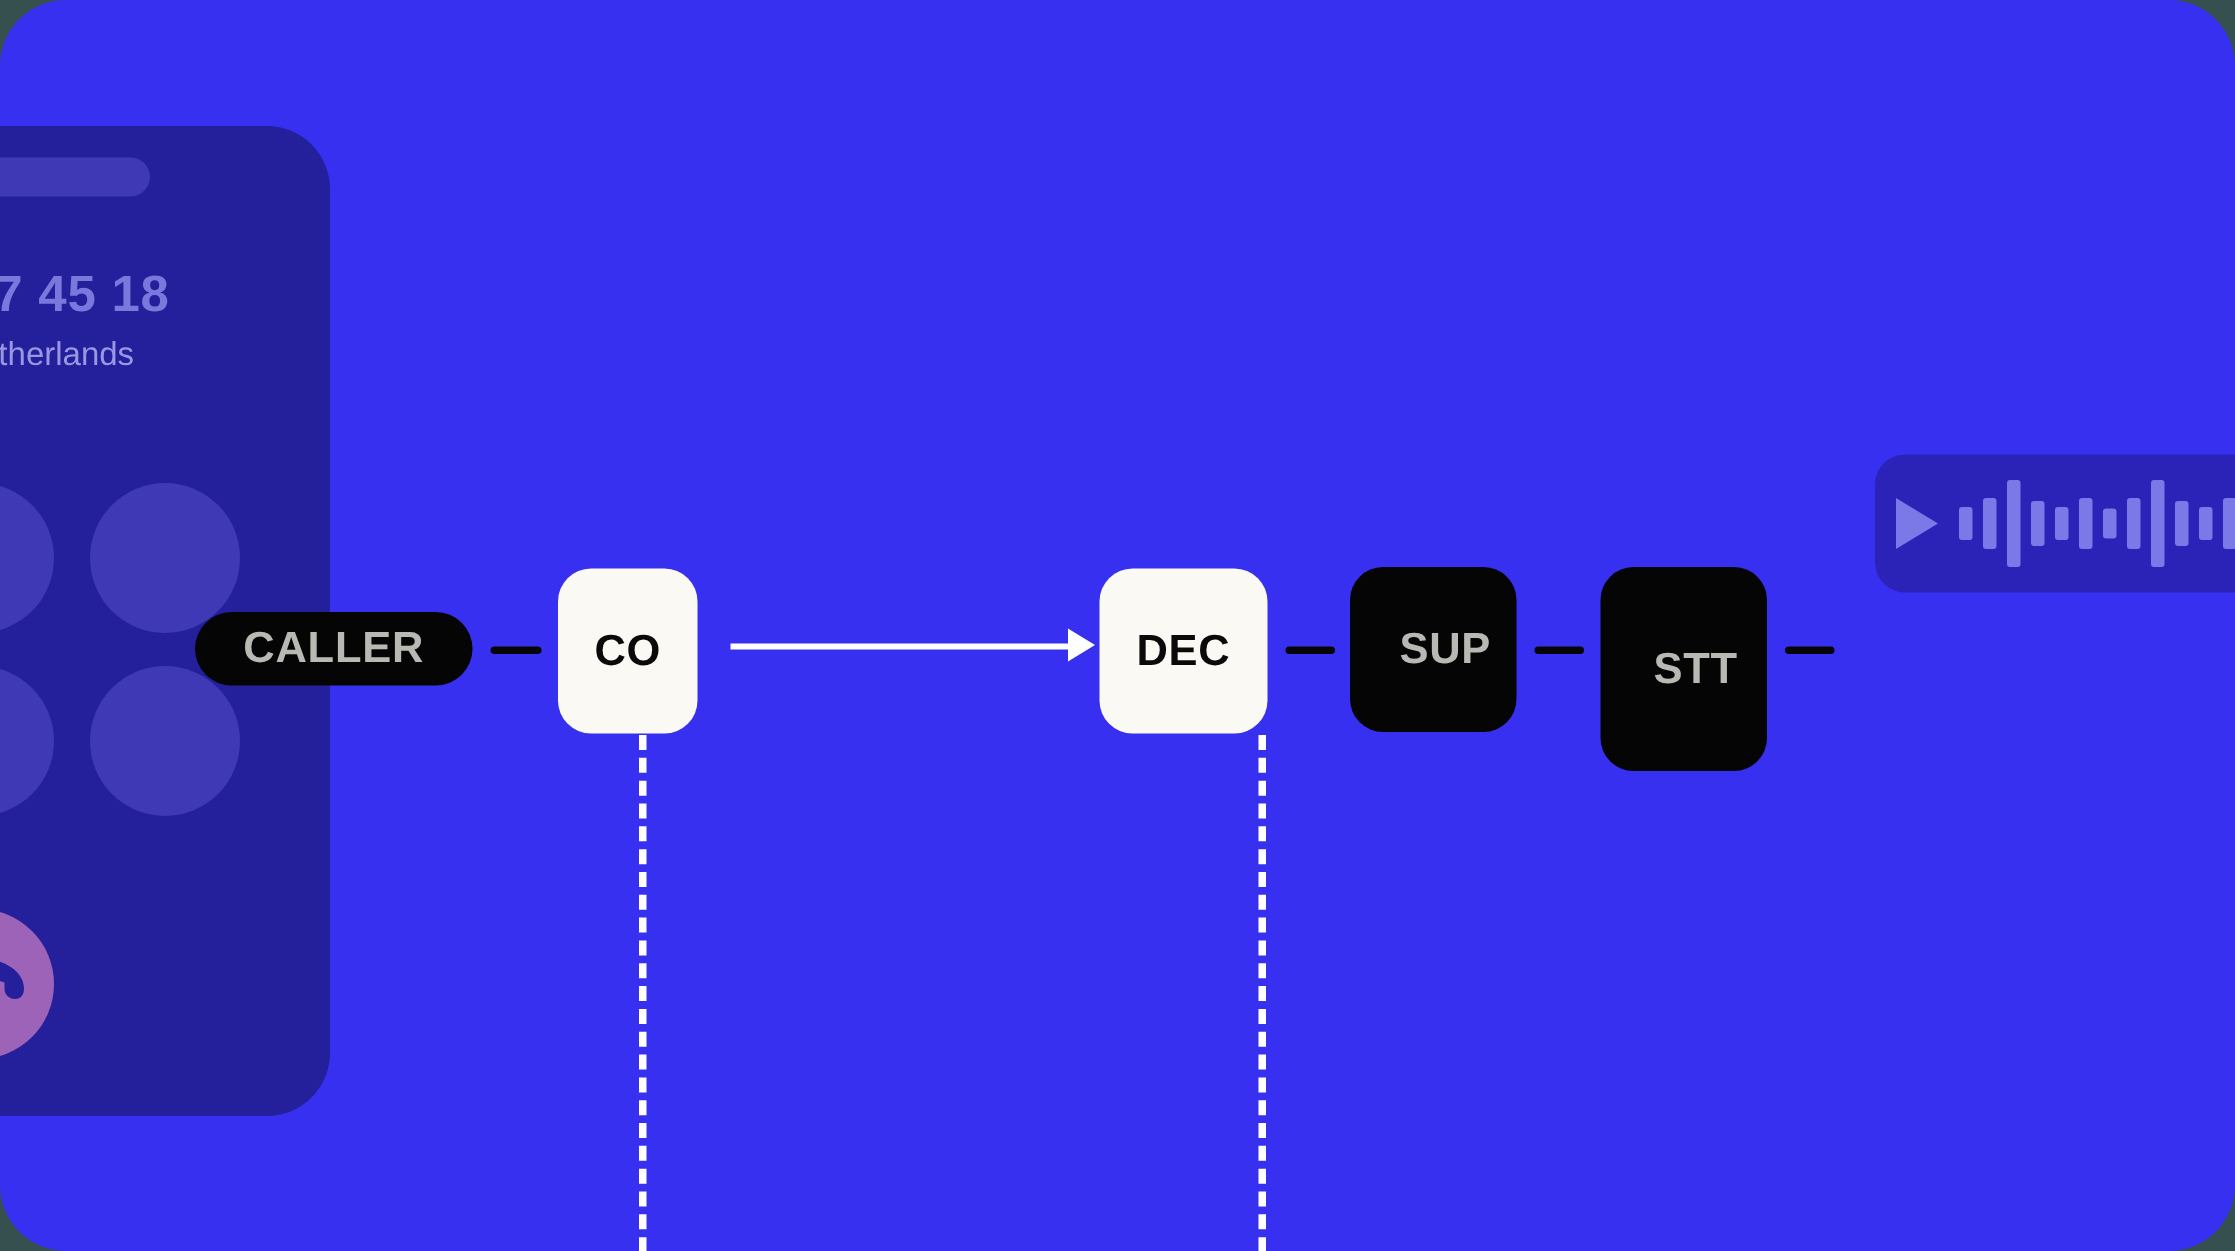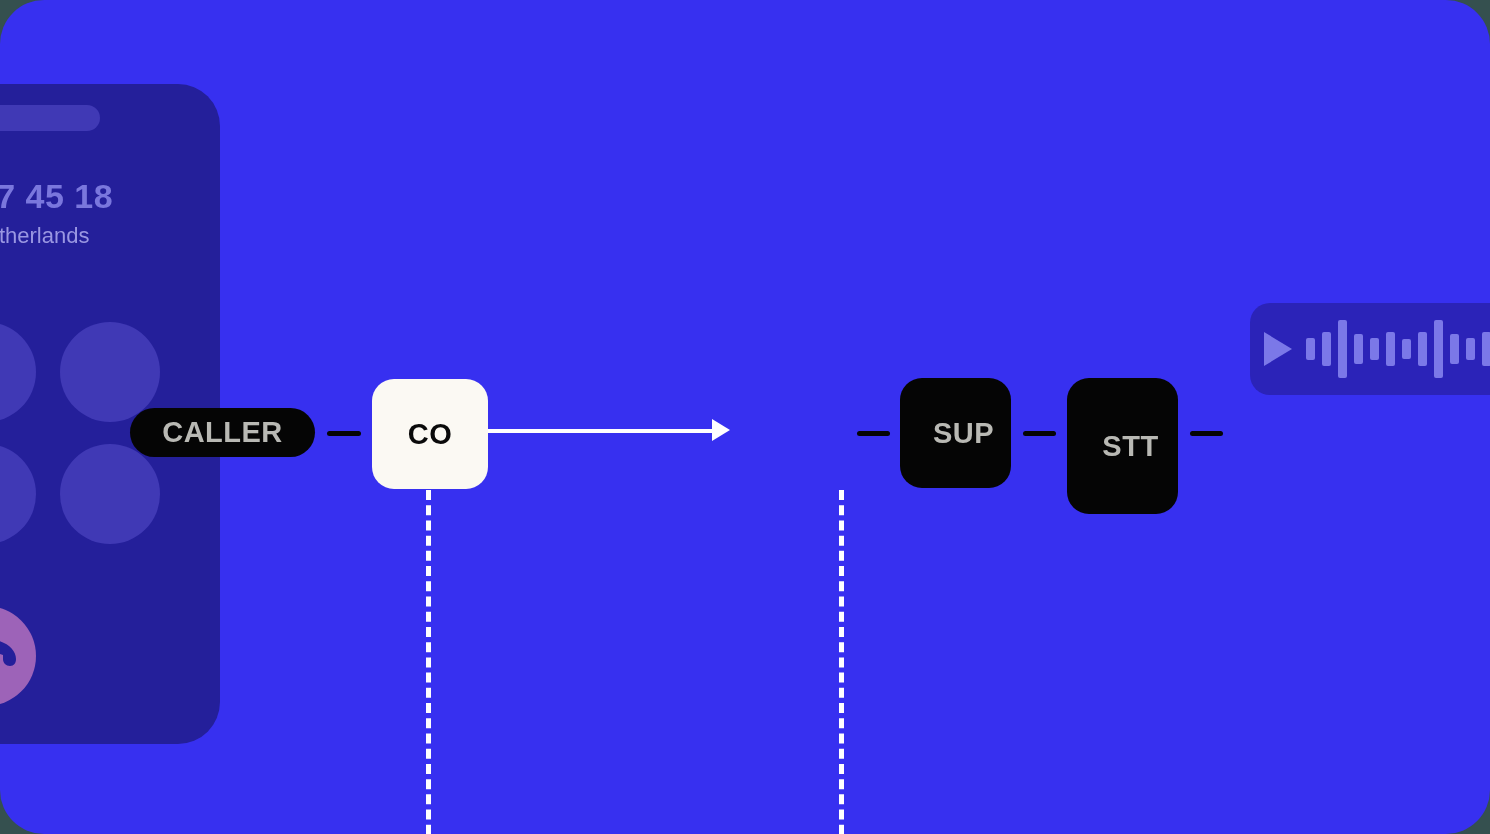--- a/index.html
+++ b/index.html
@@ -206,24 +206,27 @@
     <div class="connector" style="left:1023px; top:415px; width:33px;"></div>
     <div class="connector" style="left:1190px; top:415px; width:33px;"></div>
 
     <div class="arrow-line" style="left:487px; top:413px; width:228px;"></div>
     <div class="arrow-head" style="left:712px; top:403px;"></div>
 
     <div class="node pill" style="left:130px; top:392px; width:185px; height:49px;">
       <span>CALLER</span>
     </div>
 
-    <div class="node square-light" style="left:372px; top:363px; width:116px; height:110px;">
+    <div class="node square-light" style="left:372px; top:363px; width:93px; height:110px;">
       <span>CO</span>
     </div>
 
+    <div class="node square-light" style="left:733px; top:363px; width:112px; height:110px;">
+      <span>DEC</span>
+    </div>
 
     <div class="node square-dark" style="left:900px; top:362px; width:111px; height:110px;">
       <span>SUP</span>
     </div>
 
     <div class="node square-dark" style="left:1067px; top:362px; width:111px; height:136px;">
       <span>STT</span>
     </div>
 
   </div>

